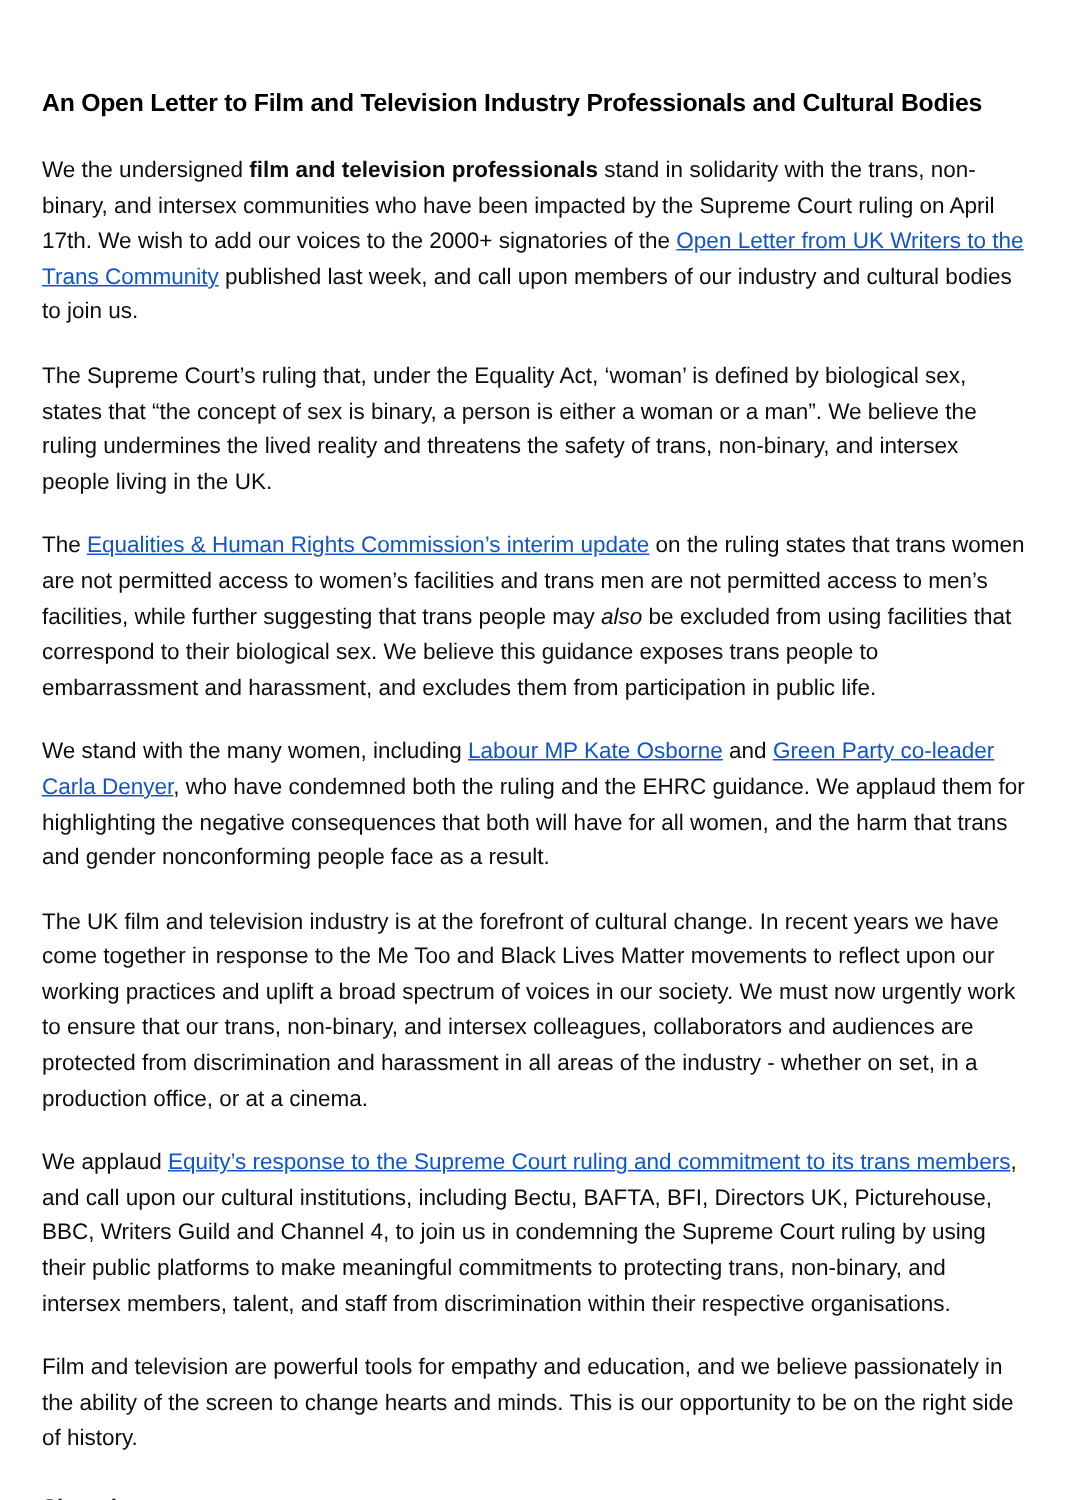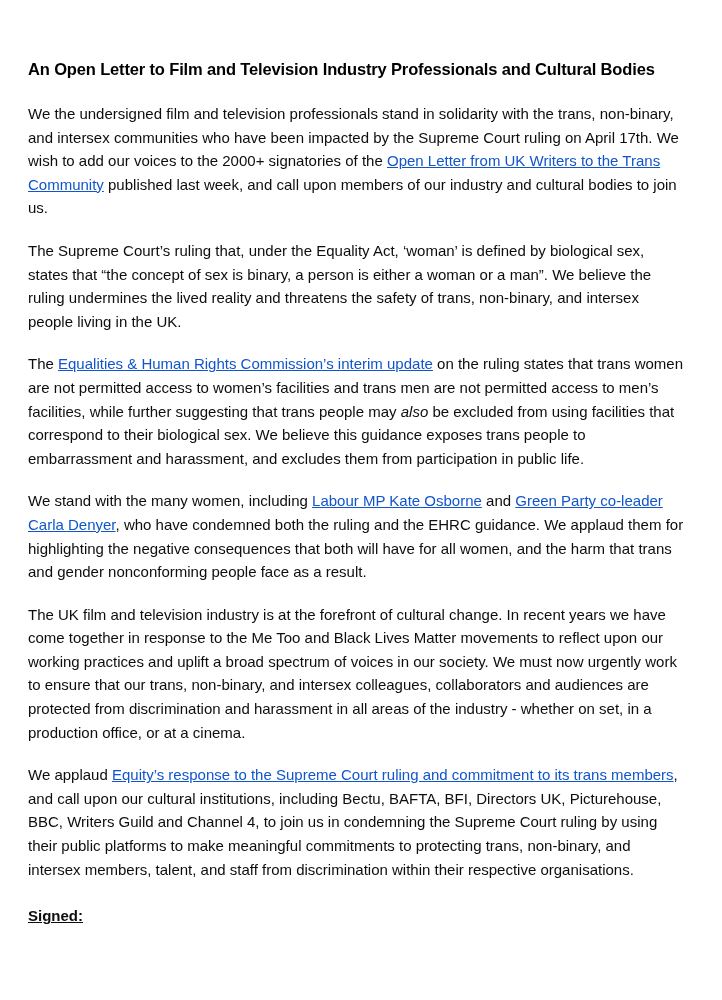--- a/index.html
+++ b/index.html
@@ -39,21 +39,21 @@
     line-height: 23.6px;
     margin: 0 0 19px 0;
     color: #0d0d0d;
     text-align: left;
     max-width: 660px;
   }
   .para:last-of-type {
     margin-bottom: 0;
   }
   .para b, .bold {
-    font-weight: normal;
+    font-weight: bold;
   }
   .para i, .ital {
     font-style: italic;
     text-align: center;
   }
   a.doclink {
     color: #1155cc;
     text-decoration: underline;
     text-underline-offset: 1px;
     cursor: pointer;
@@ -84,19 +84,20 @@
   <p class="para"><span>The Supreme Court’s ruling that, under the Equality Act, ‘woman’ is defined by biological sex, states that “the concept of sex is binary, a person is either a woman or a man”. We believe the ruling undermines the lived reality and threatens the safety of trans, non-binary, and intersex people living in the UK.</span></p>
 
   <p class="para"><span>The </span><a class="doclink">Equalities &amp; Human Rights Commission’s interim update</a><span> on the ruling states that trans women are not permitted access to women’s facilities and trans men are not permitted access to men’s facilities, while further suggesting that trans people may </span><i>also</i><span> be excluded from using facilities that correspond to their biological sex. We believe this guidance exposes trans people to embarrassment and harassment, and excludes them from participation in public life.</span></p>
 
   <p class="para"><span>We stand with the many women, including </span><a class="doclink">Labour MP Kate Osborne</a><span> and </span><a class="doclink">Green Party co-leader Carla Denyer</a><span>, who have condemned both the ruling and the EHRC guidance. We applaud them for highlighting the negative consequences that both will have for all women, and the harm that trans and gender nonconforming people face as a result.</span></p>
 
   <p class="para"><span>The UK film and television industry is at the forefront of cultural change. In recent years we have come together in response to the Me Too and Black Lives Matter movements to reflect upon our working practices and uplift a broad spectrum of voices in our society. We must now urgently work to ensure that our trans, non-binary, and intersex colleagues, collaborators and audiences are protected from discrimination and harassment in all areas of the industry - whether on set, in a production office, or at a cinema.</span></p>
 
   <p class="para"><span>We applaud </span><a class="doclink">Equity’s response to the Supreme Court ruling and commitment to its trans members</a><span>, and call upon our cultural institutions, including Bectu, BAFTA, BFI, Directors UK, Picturehouse, BBC, Writers Guild and Channel 4, to join us in condemning the Supreme Court ruling by using their public platforms to make meaningful commitments to protecting trans, non-binary, and intersex members, talent, and staff from discrimination within their respective organisations.</span></p>
 
+  <p class="para"><span>Film and television are powerful tools for empathy and education, and we believe passionately in the ability of the screen to change hearts and minds. This is our opportunity to be on the right side of history.</span></p>
 
   <div class="signed-block">
     <div><span class="signed-head">Signed:</span></div>
 
   </div>
 
 </div>
 
 </body></html>

